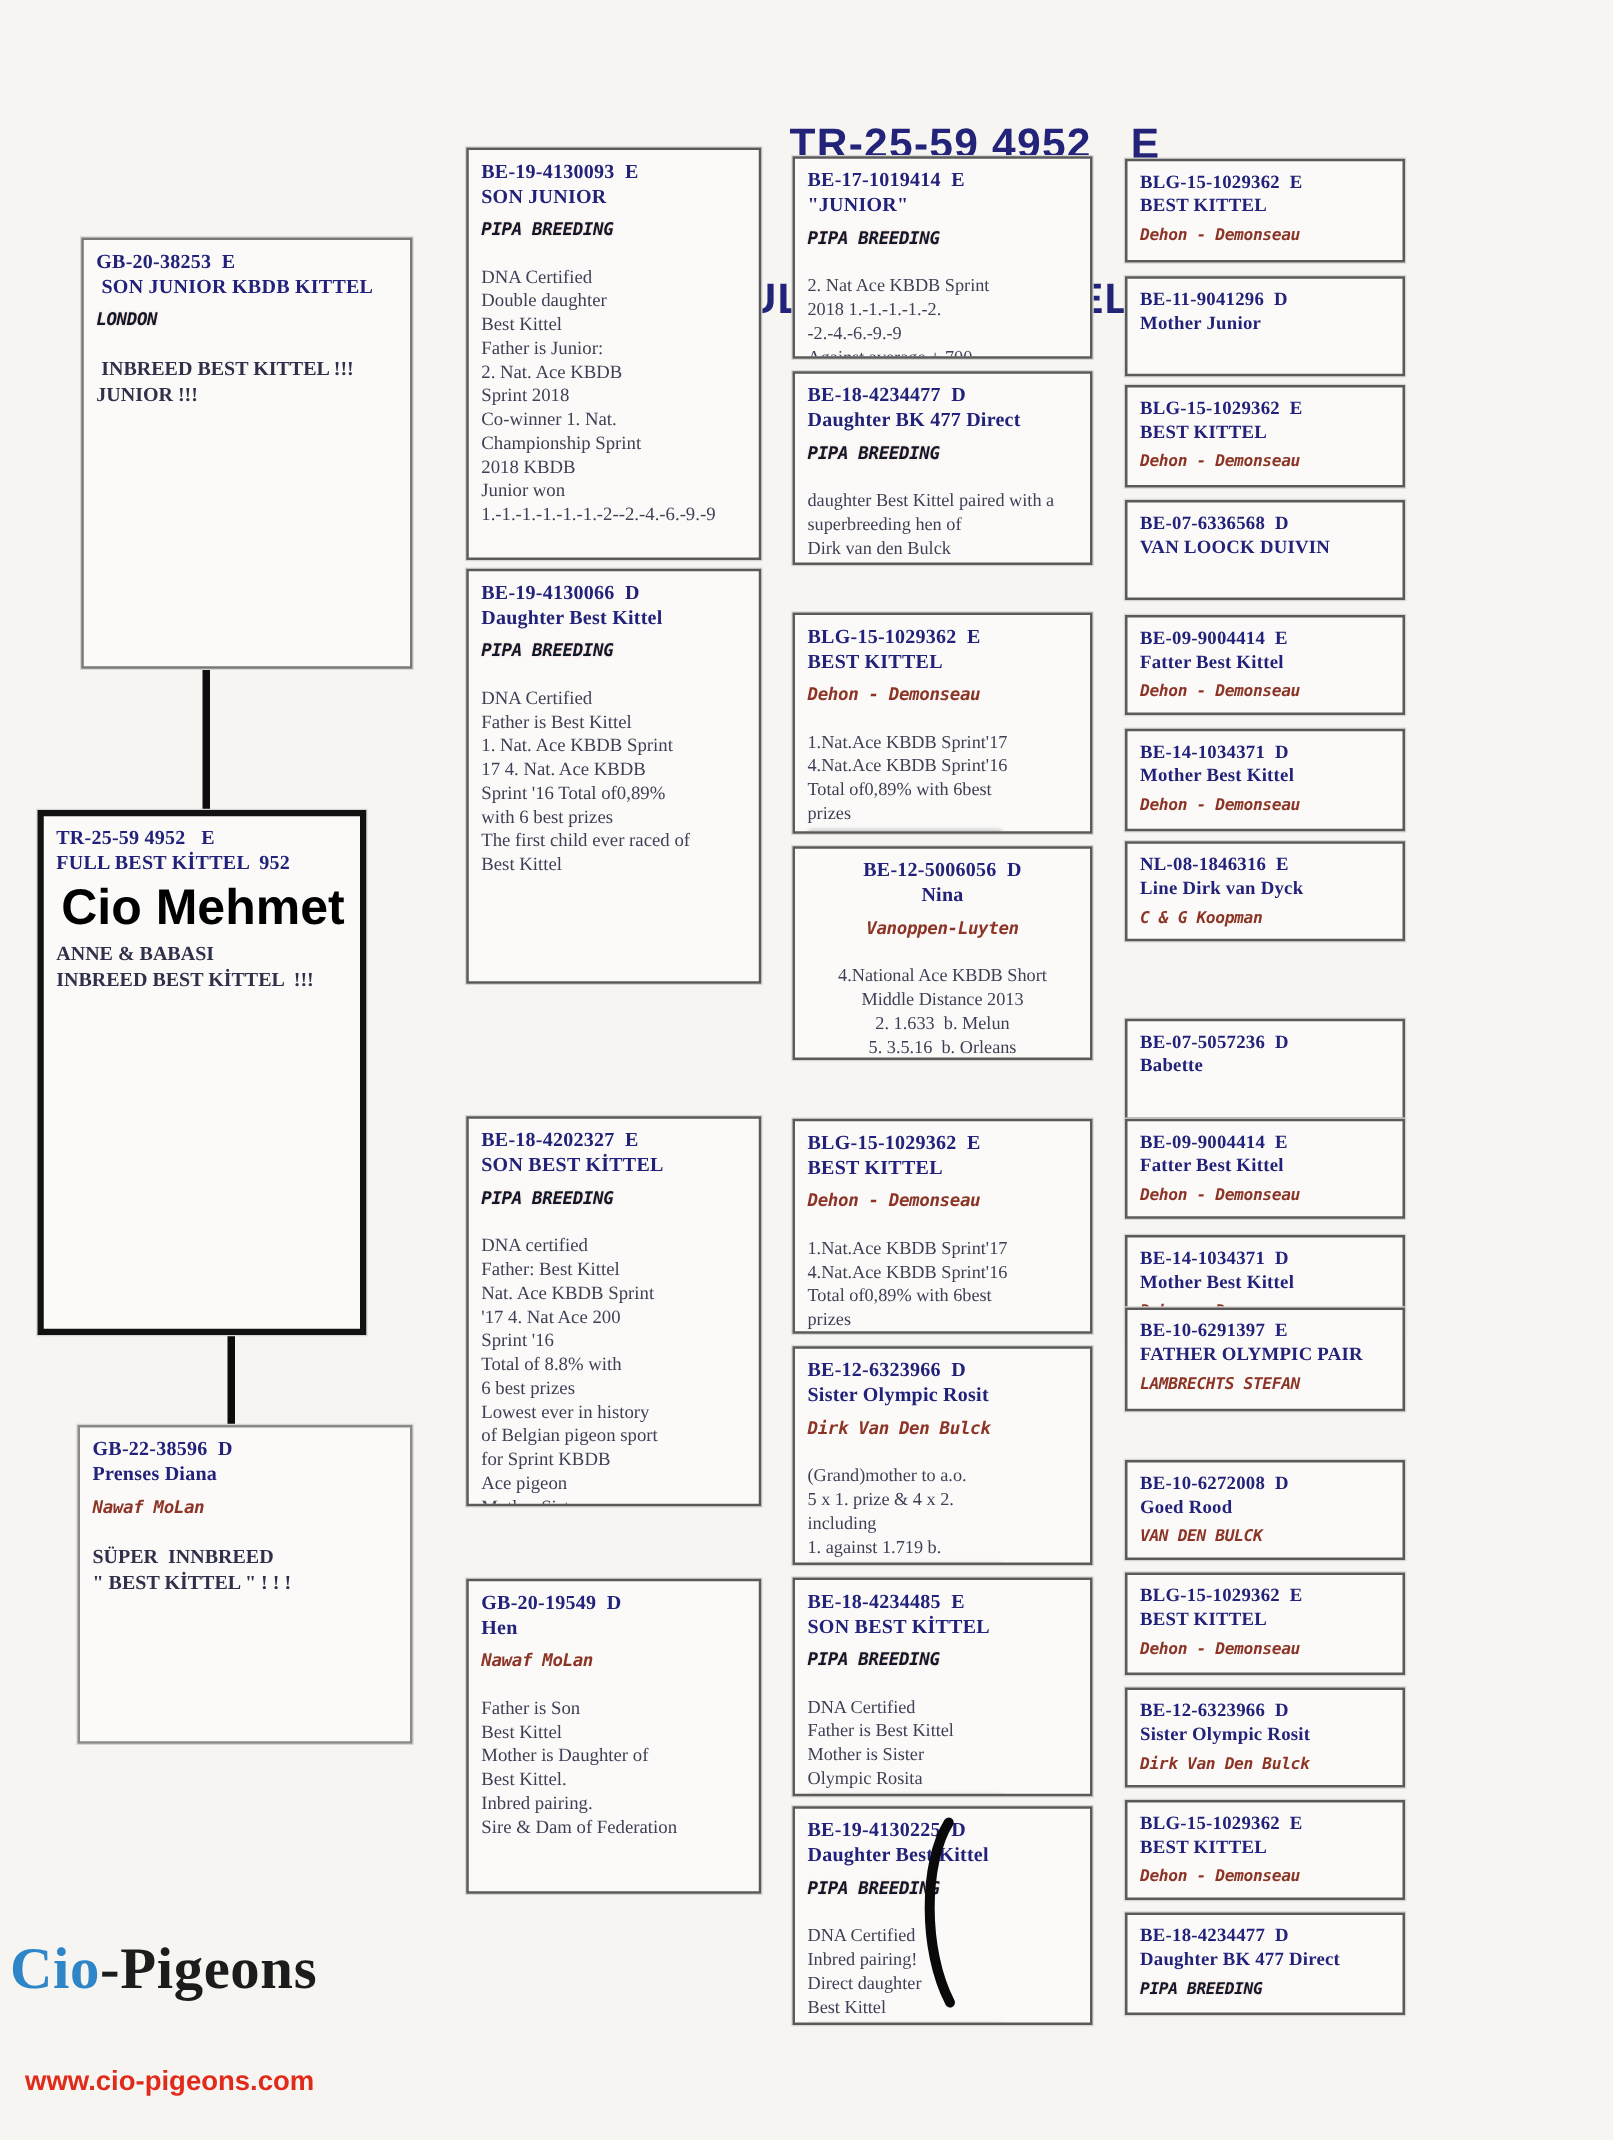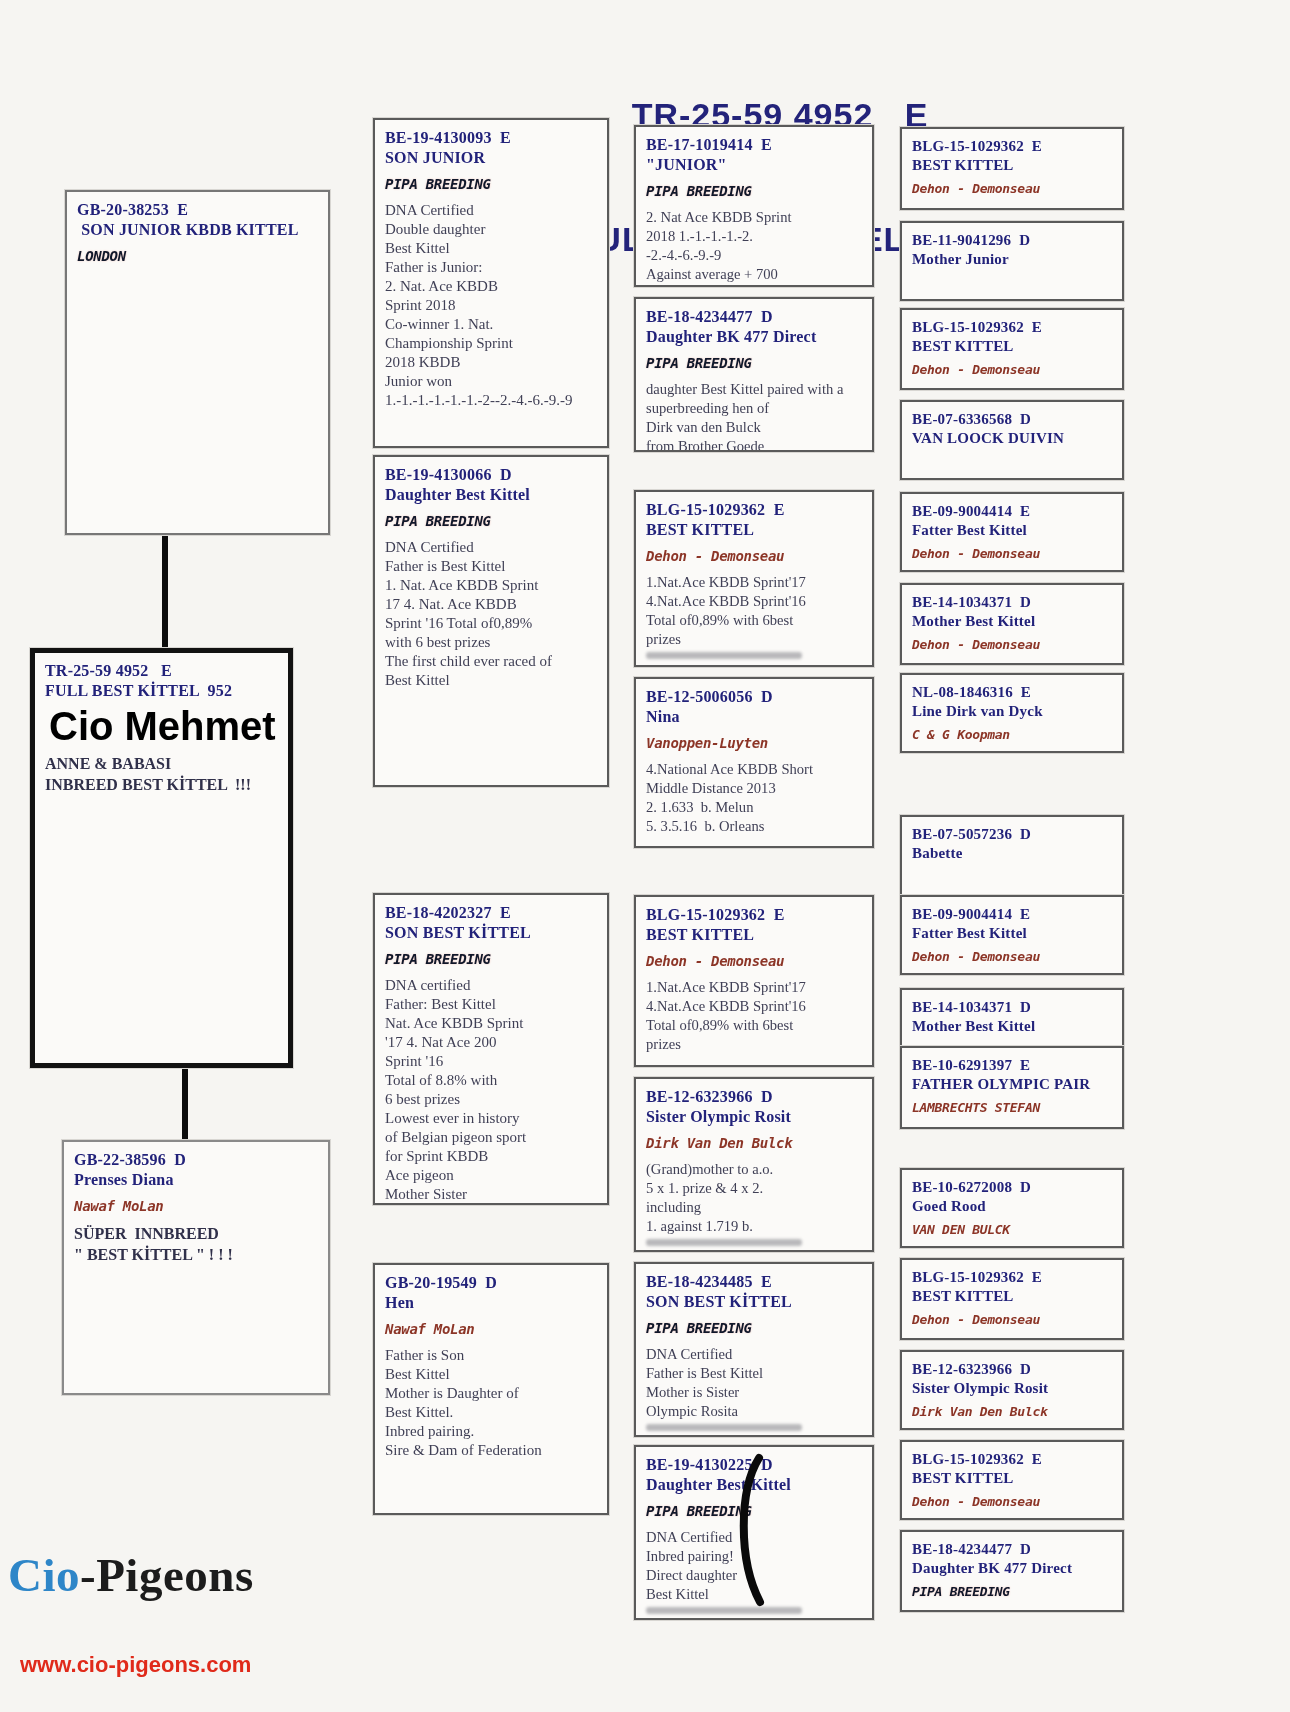--- a/index.html
+++ b/index.html
@@ -26,21 +26,21 @@
     white-space:pre;letter-spacing:.2px;
   }
   .g4 .ring,.g4 .bname{font-size:15px;line-height:19px;}
   .breeder{
     font-family:"DejaVu Sans Mono",monospace;font-style:italic;font-weight:700;
     font-size:14px;line-height:18px;margin-top:7px;white-space:pre;letter-spacing:-.3px;
   }
   .g4 .breeder{font-size:13px;margin-top:5px;}
   .pipa{color:#0f172a;text-shadow:0 0 2px #f2c4bc;}
   .maroon{color:#8c3527;}
-  .bodyblock{margin-top:8px;}
+  .bodyblock{margin-top:20px;}
   .bodyline{
     color:#3f3f55;font-size:15px;line-height:19px;white-space:pre;
   }
   .g3 .bodyline{font-size:14.6px;}
   .smudge{height:7px;width:72%;margin-top:3px;background:#6a6a72;opacity:.45;filter:blur(1.6px);border-radius:3px;}
   
   .father{left:65px;top:190px;width:265px;height:345px;border:2px solid #777;}
   .subject{left:30px;top:648px;width:263px;height:420px;border:5px solid #121212;background:#fbfaf8;}
   .mother{left:62px;top:1140px;width:268px;height:255px;border:2px solid #8a8a8a;}
   .lbold{color:#30304a;font-weight:700;font-size:16px;line-height:21px;white-space:pre;}
@@ -75,20 +75,24 @@
     <div>FULL BEST KİTTEL  952</div>
   </div>
 
   <div class="conn" style="left:162px;top:535px;width:6px;height:115px;"></div>
   <div class="conn" style="left:182px;top:1066px;width:6px;height:76px;"></div>
 
   <div class="pbox father">
     <div class="ring">GB-20-38253  E</div>
     <div class="bname"> SON JUNIOR KBDB KITTEL</div>
     <div class="breeder pipa">LONDON</div>
+    <div class="bodyblock">
+      <div class="lbold"> INBREED BEST KITTEL !!!</div>
+      <div class="lbold">JUNIOR !!!</div>
+    </div>
   </div>
 
   <div class="pbox subject">
     <div class="ring">TR-25-59 4952   E</div>
     <div class="bname">FULL BEST KİTTEL  952</div>
     <div class="owner">Cio Mehmet</div>
     <div class="lbold">ANNE &amp; BABASI</div>
     <div class="lbold">INBREED BEST KİTTEL  !!!</div>
   </div>
 
@@ -195,21 +199,21 @@
         <div class="bname">BEST KITTEL</div>
         <div class="breeder maroon">Dehon - Demonseau</div>
         <div class="bodyblock">
           <div class="bodyline">1.Nat.Ace KBDB Sprint'17</div>
           <div class="bodyline">4.Nat.Ace KBDB Sprint'16</div>
           <div class="bodyline">Total of0,89% with 6best</div>
           <div class="bodyline">prizes</div>
           <div class="smudge"></div>
         </div>
       </div>
-      <div class="pbox g3" style="left: 634px; top: 677px; width: 240px; height: 171px;">
+      <div class="pbox g3" style="left: 634px; top: 677px; width: 240px; height: 171px; text-align: center;">
         <div class="ring">BE-12-5006056  D</div>
         <div class="bname">Nina</div>
         <div class="breeder maroon">Vanoppen-Luyten</div>
         <div class="bodyblock">
           <div class="bodyline">4.National Ace KBDB Short</div>
           <div class="bodyline">Middle Distance 2013</div>
           <div class="bodyline">2. 1.633  b. Melun</div>
           <div class="bodyline">5. 3.5.16  b. Orleans</div>
         </div>
       </div>

